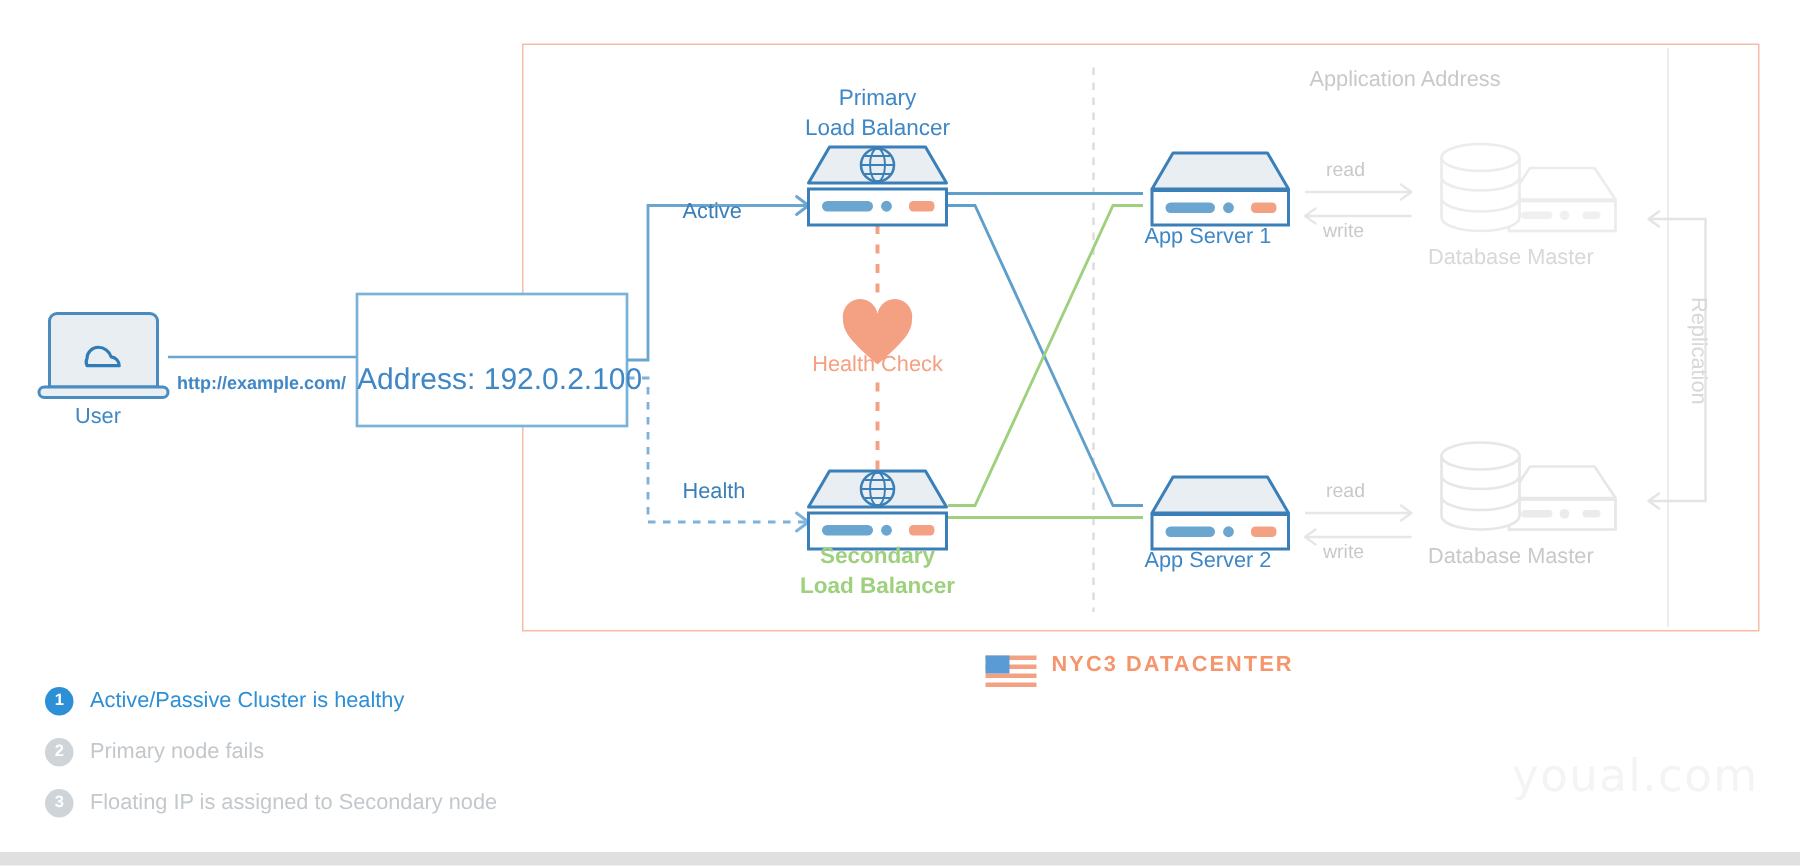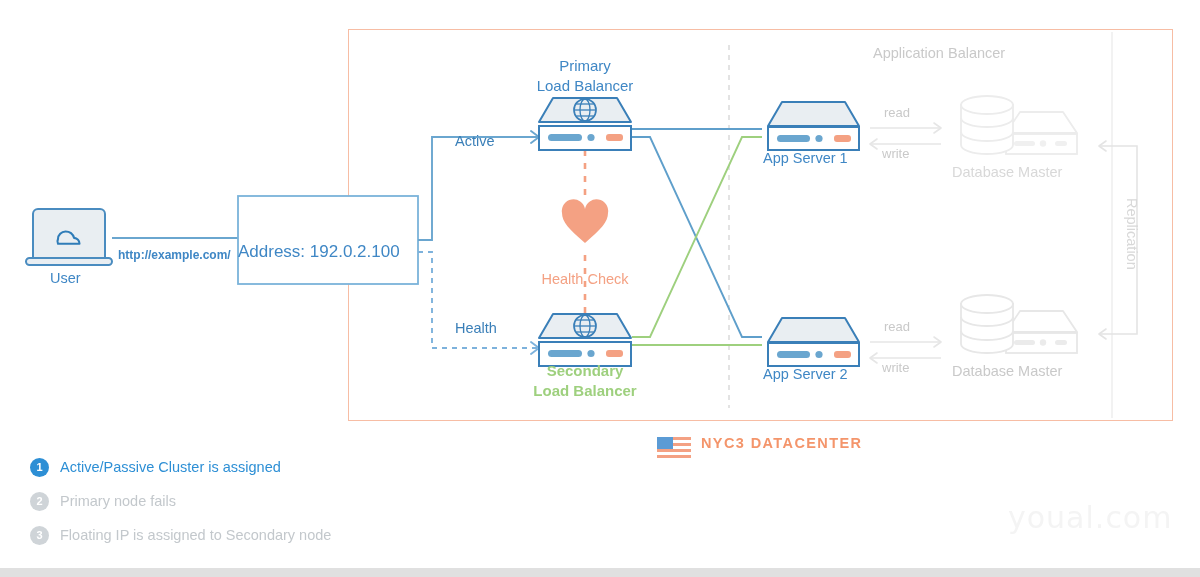--- a/index.html
+++ b/index.html
@@ -9,21 +9,21 @@
     -webkit-font-smoothing:antialiased;
   }
   #stage{position:absolute;inset:0;width:1200px;height:577px;}
   .abs{position:absolute;}
 
   
   .lbl{position:absolute;white-space:nowrap;}
   .t-blue{color:#3f87c5;}
   .t-blue-dk{color:#3a7fb8;}
   .t-green{color:#9ed07e;}
-  .t-salmon{color:#f4a183;margin-top:36px;}
+  .t-salmon{color:#f4a183;}
   .t-gray{color:#d8d8d8;}
   .t-gray-md{color:#c9c9c9;}
 
   .title-2line{font-size:15px;line-height:20px;text-align:center;}
   .node-name{font-size:14.5px;}
   .small{font-size:12px;}
 
   
   #dc-box{
     left:348px;top:29px;width:825px;height:392px;
@@ -214,21 +214,21 @@
       <rect x="657" y="449" width="34" height="3" fill="#f4a183"></rect>
       <rect x="657" y="455" width="34" height="3" fill="#f4a183"></rect>
       <rect x="657" y="437" width="16" height="12" fill="#5b9bd5"></rect>
     </g>
   </svg>
 
   <div class="lbl node-name t-blue" style="left:50px;top:270px;">User</div>
 
   <div class="lbl small t-blue" style="left:118px;top:248px;font-weight:bold;">http://example.com/</div>
 
-  <div class="lbl t-blue" style="left:238px;top:242px;width:182px;font-size:17px;">Address: 192.0.2.100</div>
+  <div class="lbl t-blue" style="left:238px;top:242px;width:182px;font-size:20px;">Address: 192.0.2.100</div>
 
   <div class="lbl node-name t-blue-dk" style="left:455px;top:111px;font-weight:normal;margin-top:22px;">Active</div>
   <div class="lbl node-name t-blue-dk" style="left:455px;top:320px;">Health</div>
 
   <div class="lbl title-2line t-blue" style="left:505px;top:56px;width:160px;">
     <span>Primary</span><br>
     <span>Load Balancer</span>
   </div>
 
   <div class="lbl title-2line t-green" style="left:505px;top:361px;width:160px;font-weight:bold;">
@@ -242,34 +242,34 @@
   <div class="lbl node-name t-blue" style="left:763px;top:366px;">App Server 2</div>
 
   <div class="lbl small t-gray-md" style="left:884px;top:105px;font-size:13px;">read</div>
   <div class="lbl small t-gray-md" style="left:882px;top:146px;font-size:13px;">write</div>
   <div class="lbl small t-gray-md" style="left:884px;top:319px;font-size:13px;">read</div>
   <div class="lbl small t-gray-md" style="left:882px;top:360px;font-size:13px;">write</div>
 
   <div class="lbl node-name t-gray" style="left:952px;top:164px;">Database Master</div>
   <div class="lbl node-name t-gray-md" style="left:952px;top:363px;">Database Master</div>
 
-  <div class="lbl node-name t-gray-md" style="left:873px;top:45px;">Application Balancer</div>
+  <div class="lbl node-name t-gray-md" style="left:873px;top:45px;">Application Address</div>
 
   <div class="lbl node-name t-gray" style="left:1124px;top:198px;
        writing-mode:vertical-rl;text-orientation:mixed;">Replication</div>
 
   <div class="abs" id="nyc3">
     <div style="width:34px;height:21px;"></div>
     <div class="cap">NYC3 DATACENTER</div>
   </div>
 
   <div class="abs" id="legend">
     <div class="legend-row">
       <div class="legend-num on">1</div>
-      <div class="legend-txt on">Active/Passive Cluster is assigned</div>
+      <div class="legend-txt on">Active/Passive Cluster is healthy</div>
     </div>
     <div class="legend-row">
       <div class="legend-num off">2</div>
       <div class="legend-txt off">Primary node fails</div>
     </div>
     <div class="legend-row">
       <div class="legend-num off">3</div>
       <div class="legend-txt off">Floating IP is assigned to Secondary node</div>
     </div>
   </div>

